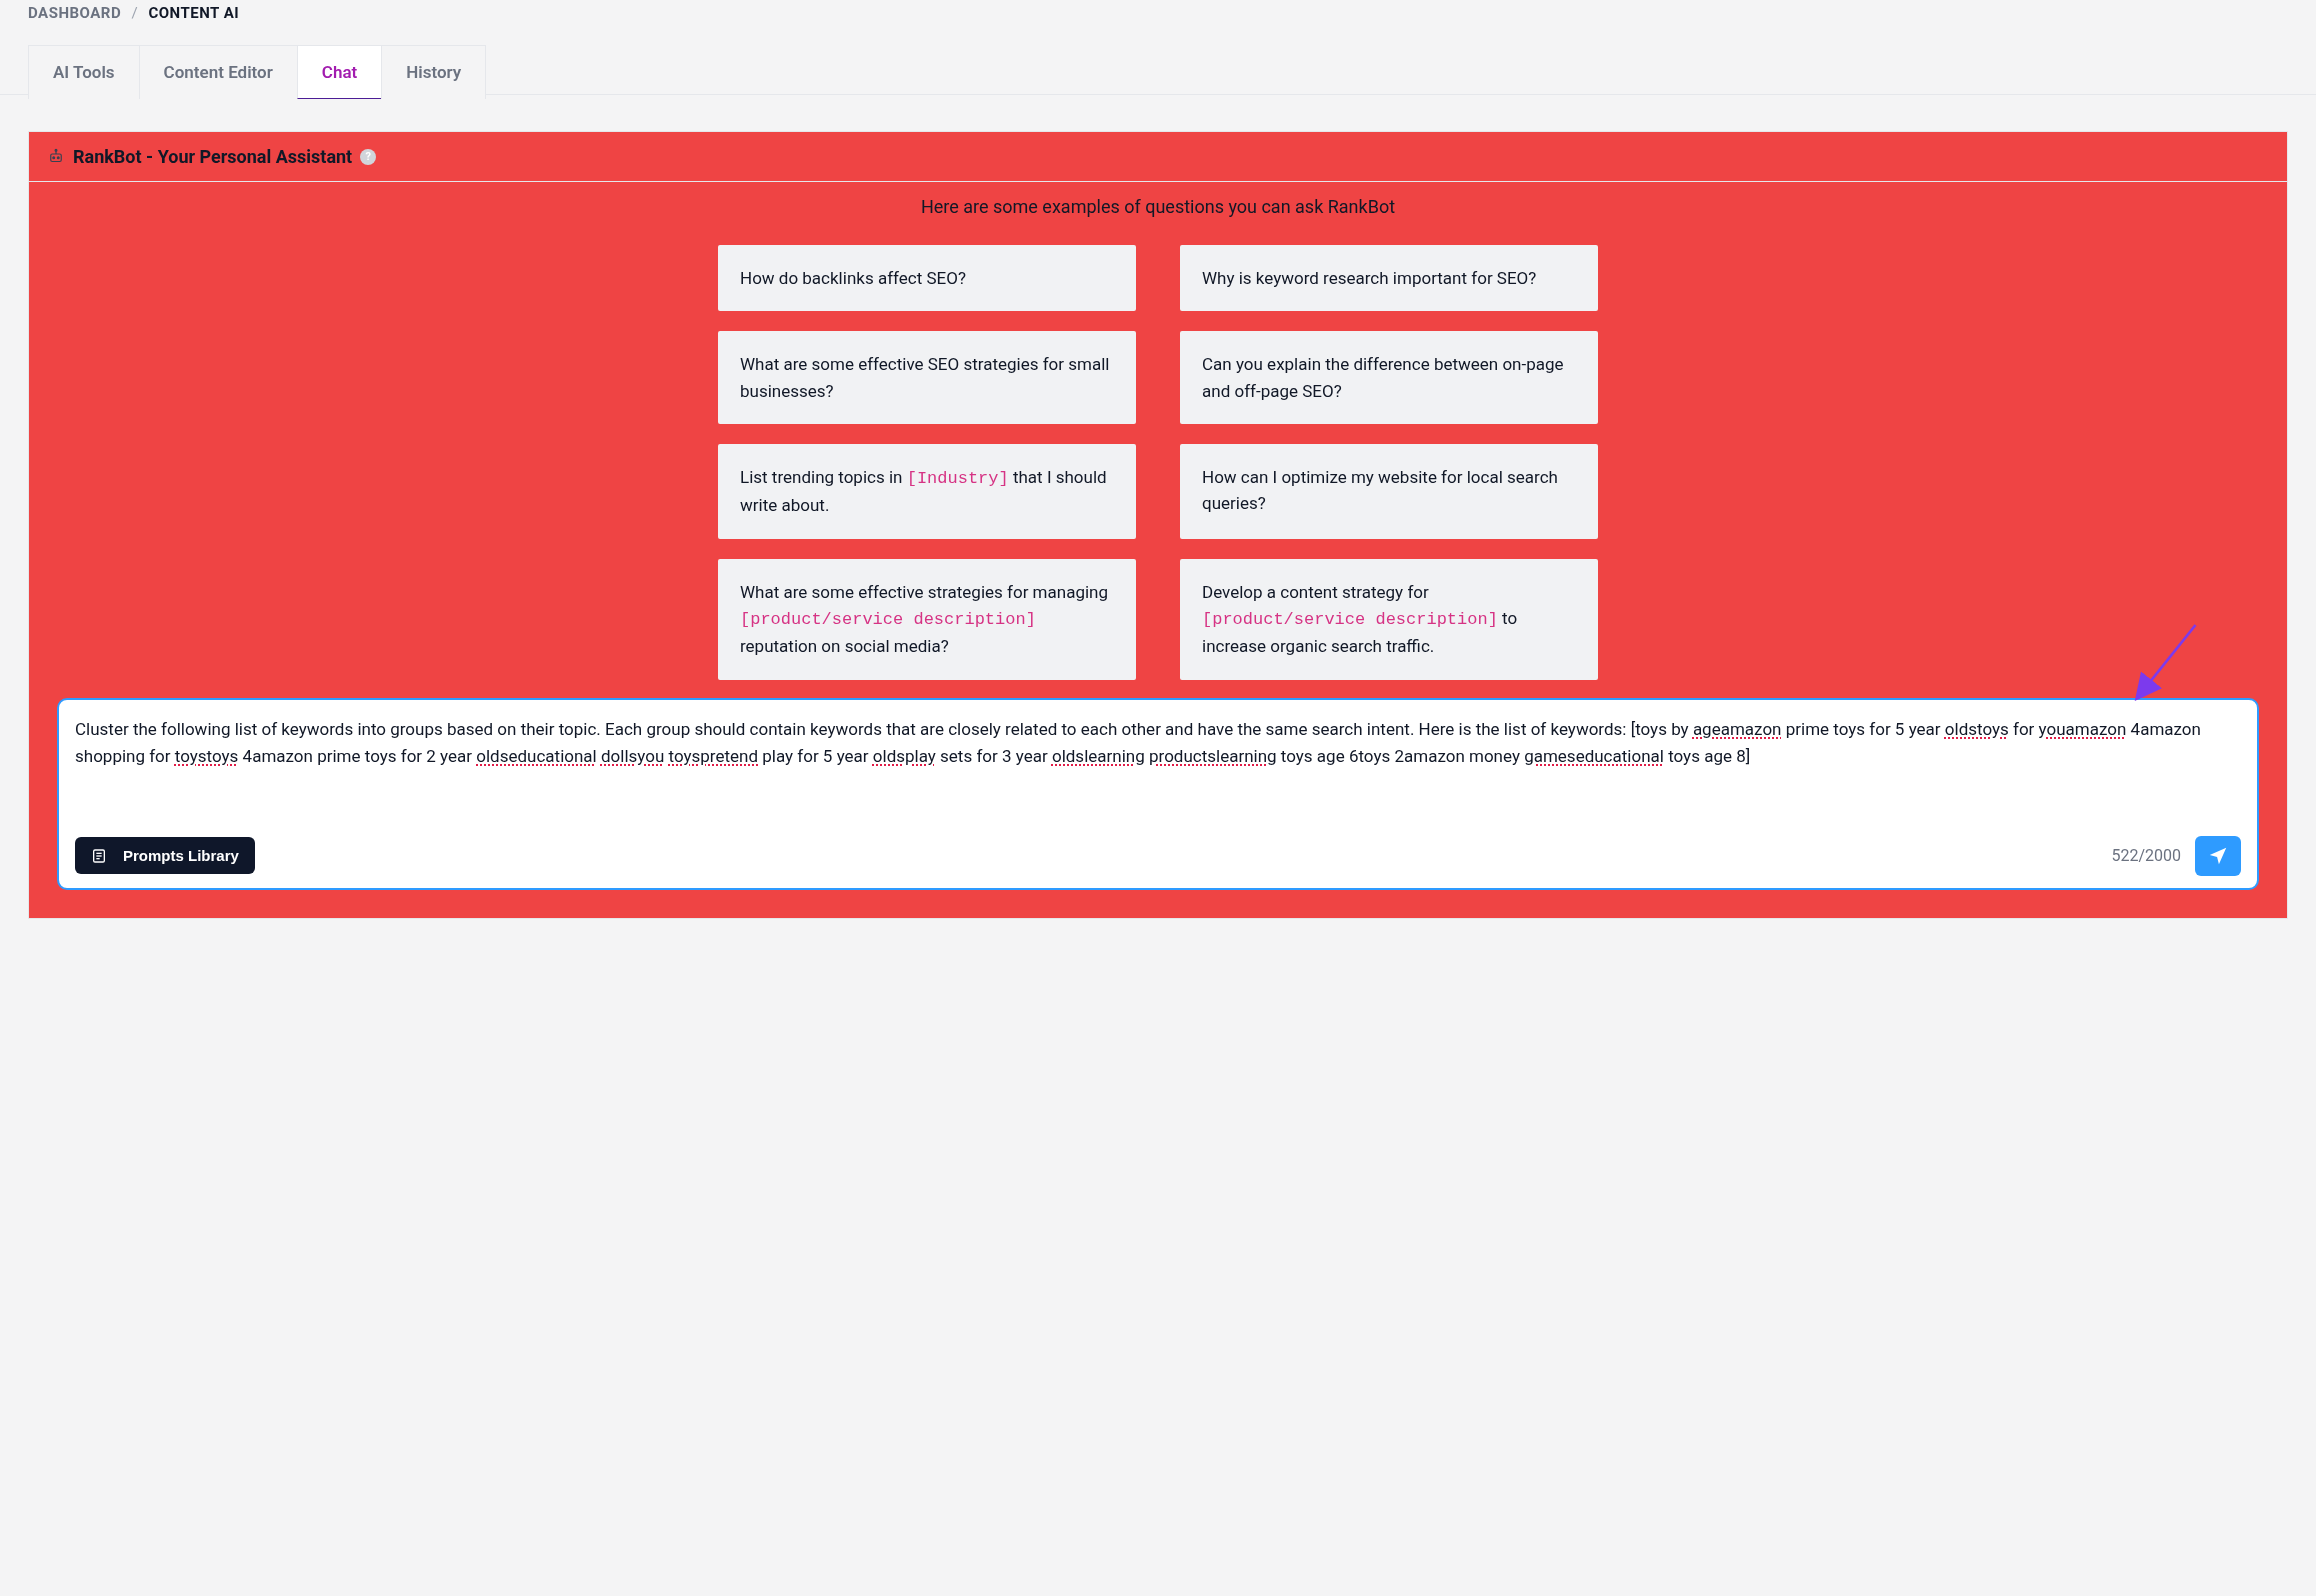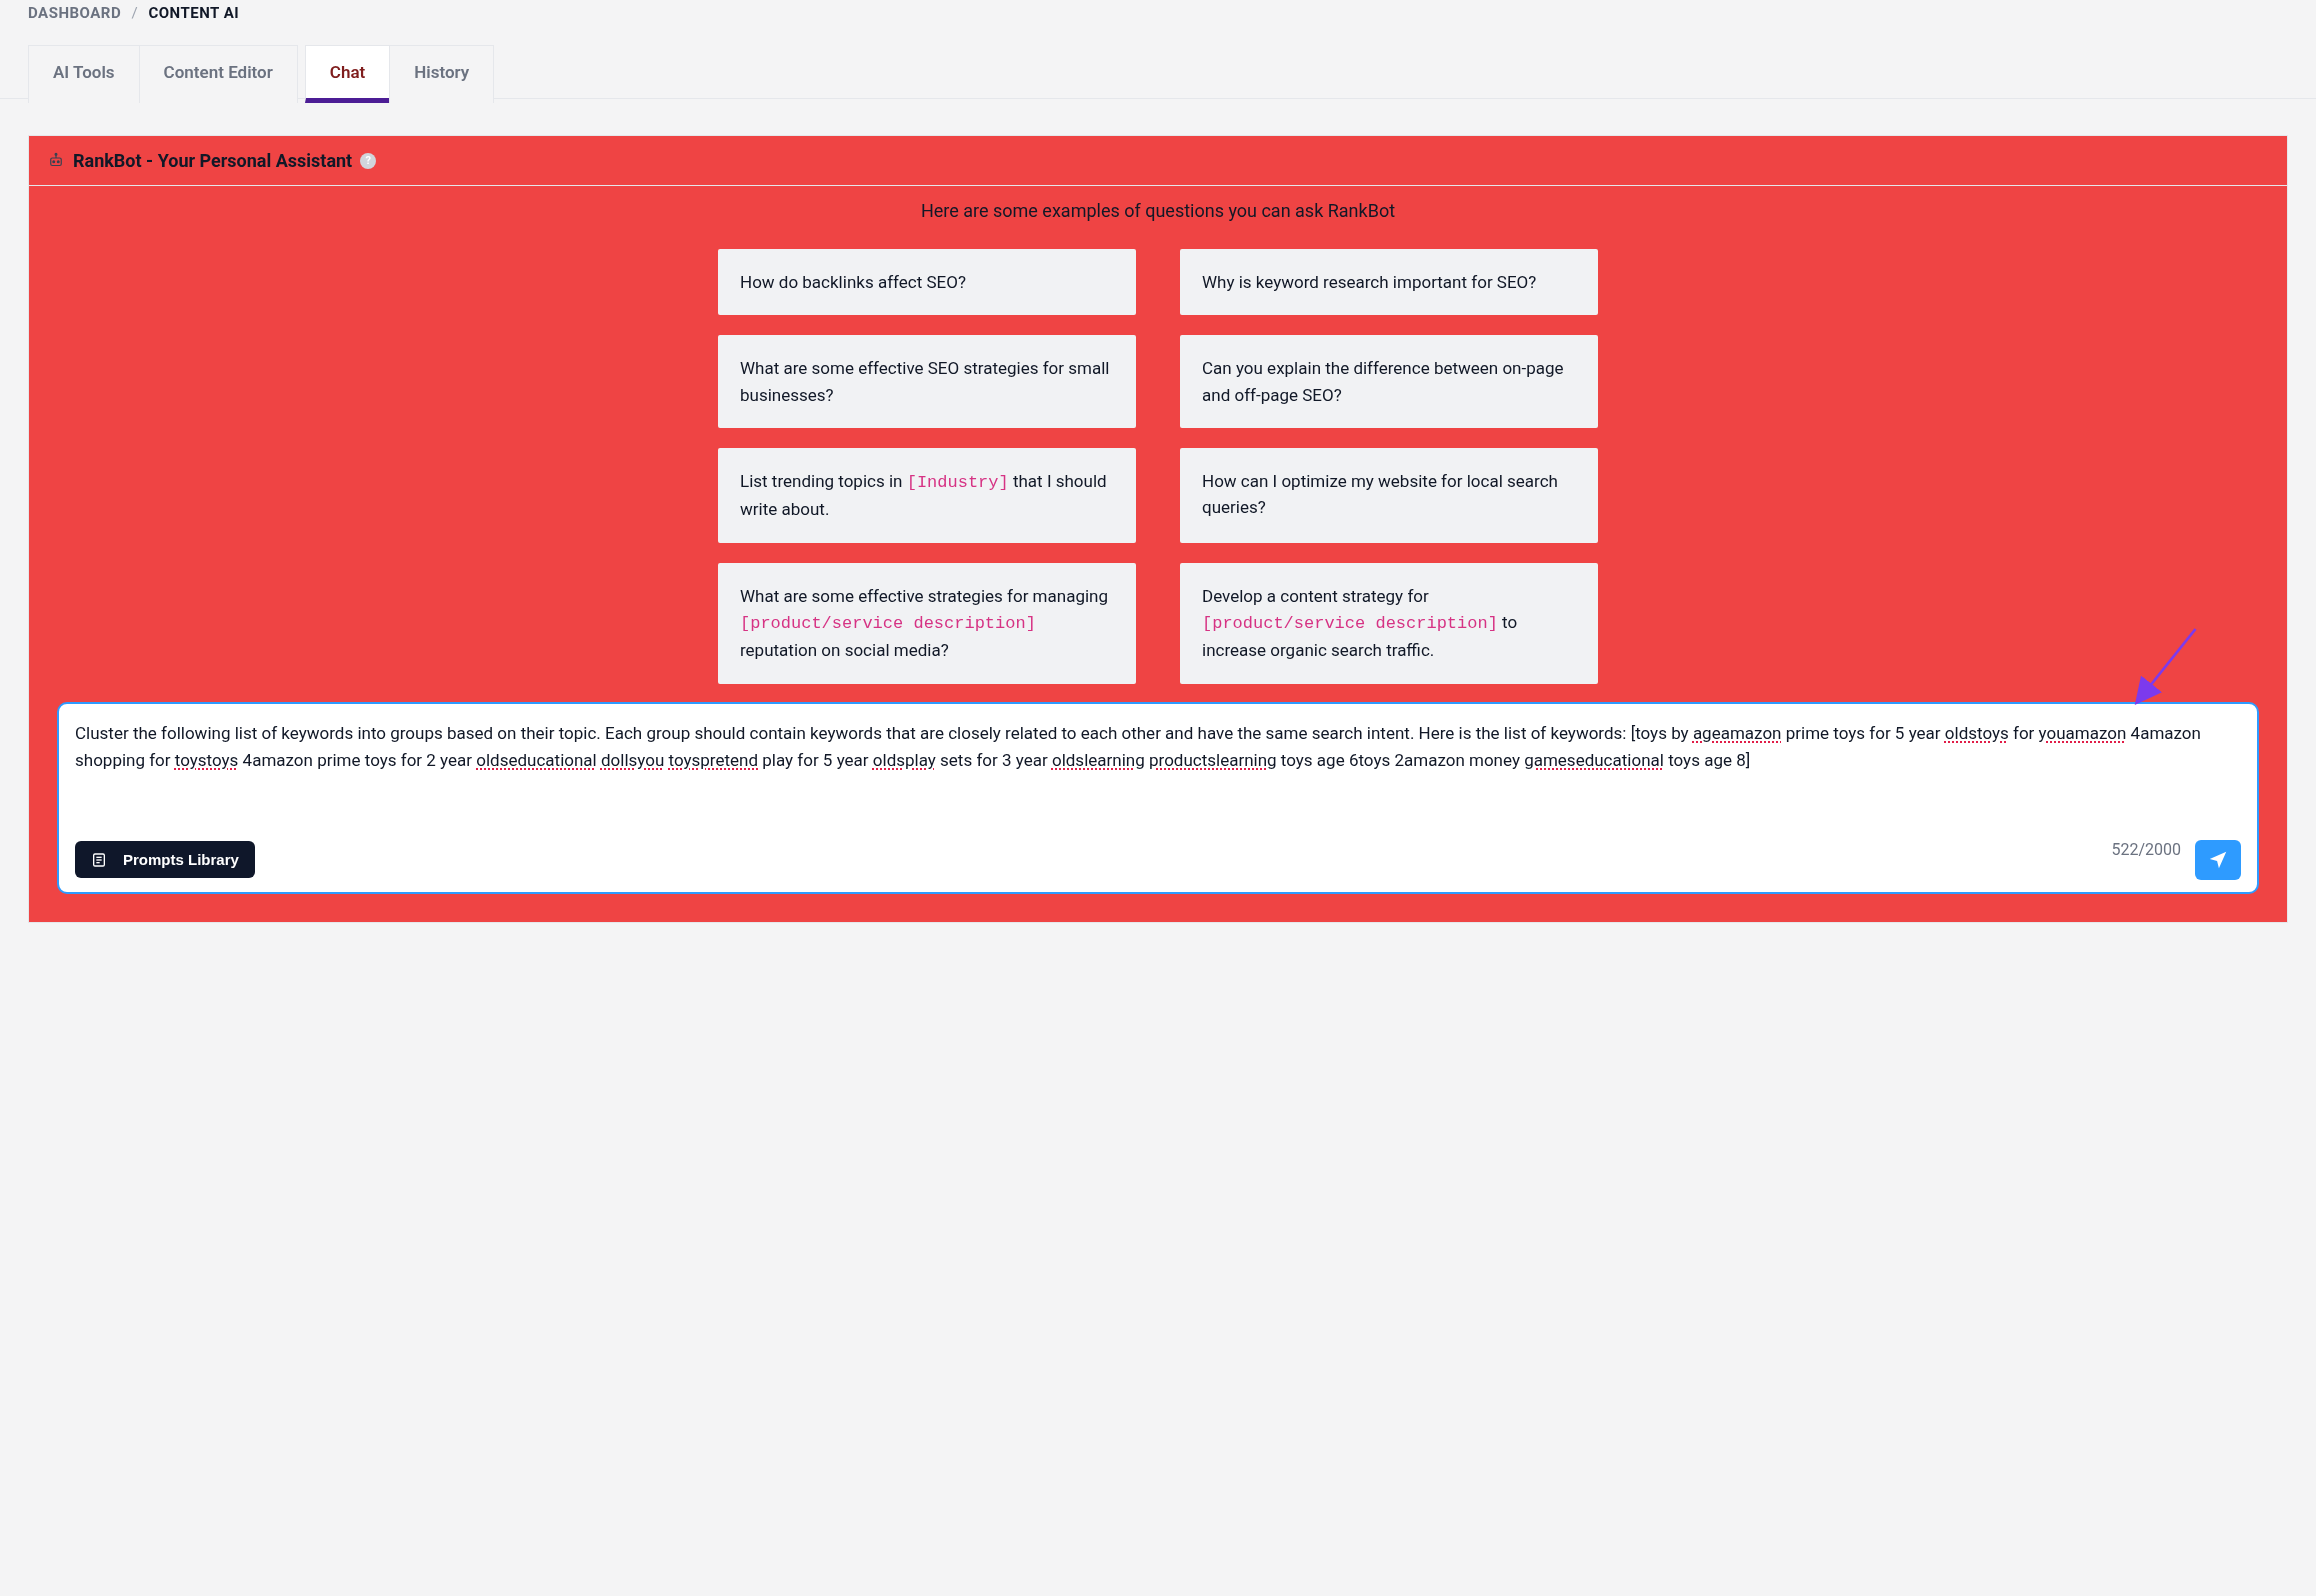--- a/index.html
+++ b/index.html
@@ -35,23 +35,22 @@
     background: #f4f4f5;
     color: #6b7280;
     font-weight: 600;
     font-size: 17px;
     cursor: pointer;
     position: relative;
     top: 5px;
   }
   .tab.active {
     background: #fff;
-    color: #7f1d1d;
-    border-bottom: 5px solid #4c1d95;
-    margin-left: 8px;
+    color: #a21caf;
+    border-bottom: 1px solid #4c1d95;
   }
   .panel {
     margin-top: 36px;
     border: 1px solid #e5e7eb;
     background: #ef4444;
   }
   .panel-header {
     padding: 14px 18px;
     border-bottom: 1px solid #e5e7eb;
     display: flex;
@@ -147,20 +146,21 @@
     padding: 10px 16px;
     font-size: 15px;
     font-weight: 600;
     display: inline-flex;
     align-items: center;
     gap: 16px;
     cursor: pointer;
   }
   .right-controls {
     display: flex;
+    align-items: center;
     gap: 14px;
   }
   .char-count {
     color: #6b7280;
     font-size: 16px;
   }
   .send-btn {
     background: #2e9bff;
     border: none;
     border-radius: 6px;

